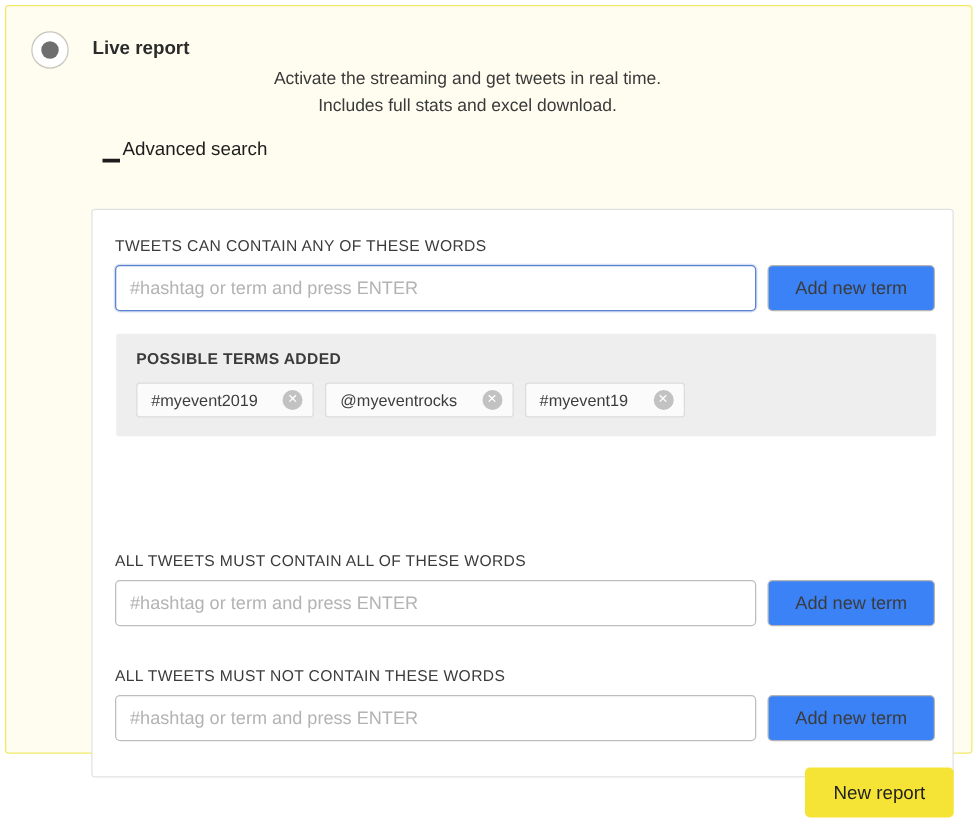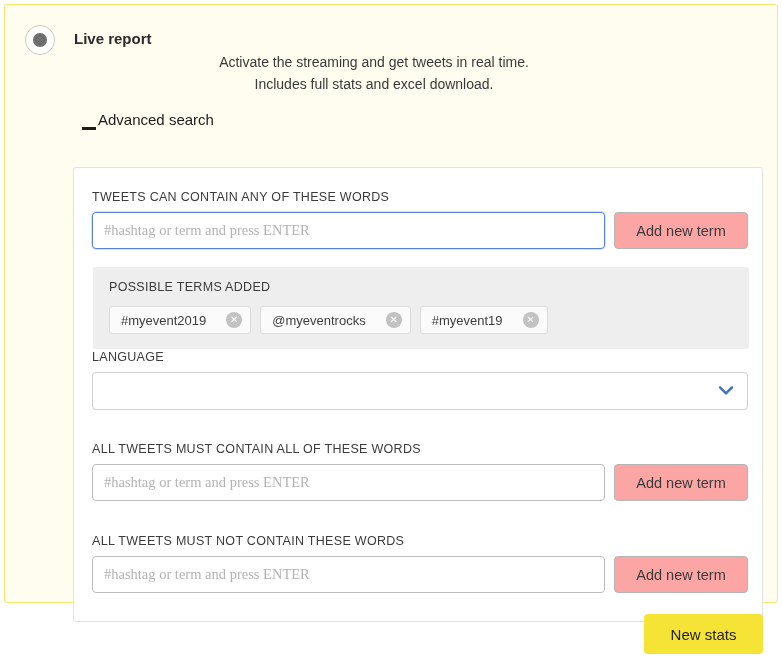--- a/index.html
+++ b/index.html
@@ -122,35 +122,35 @@
     gap: 9px;
   }
 
   .term-input {
     flex: 1;
     height: 37px;
     border: 1px solid #bdbdbd;
     border-radius: 4px;
     background: #ffffff;
     font-size: 14.5px;
-    font-family: Liberation Serif, serif;
+    font-family: Liberation Sans, sans-serif;
     color: #333;
     padding: 0 11px;
     outline: none;
   }
   .term-input::placeholder { color: #b3b3b3; }
   .term-input.focused {
     border: 1px solid #5b82d1;
     box-shadow: 0 0 0 1px rgba(91,130,209,0.25);
   }
 
   .add-term-btn {
     width: 134px;
     height: 37px;
-    background: #fca5a5;
+    background: #3b82f6;
     border: 1px solid #b5b5b5;
     border-radius: 4px;
     font-size: 14.5px;
     font-family: "Liberation Sans", sans-serif;
     color: #3b3b3b;
     cursor: pointer;
   }
 
   
   #section-any {
@@ -166,21 +166,21 @@
     left: 19px;
     top: 99px;
     width: 656px;
     background: #eeeeee;
     padding: 13px 16px 15px 16px;
     border-radius: 2px;
   }
   #possible-terms-title {
     font-size: 12.5px;
     letter-spacing: 0.3px;
-    font-weight: normal;
+    font-weight: bold;
     color: #3b3b3b;
     text-transform: uppercase;
     margin: 0 0 12px 0;
   }
   #terms-list {
     display: flex;
     gap: 9px;
     flex-wrap: wrap;
   }
   .term-chip {
@@ -303,45 +303,34 @@
           <span>@myeventrocks</span>
           <span class="chip-remove">✕</span>
         </span>
         <span class="term-chip">
           <span>#myevent19</span>
           <span class="chip-remove">✕</span>
         </span>
       </div>
     </div>
 
-    <div id="section-language">
-      <div class="field-label">LANGUAGE</div>
-      <div id="language-select-wrap">
-        <select id="language-select">
-          <option></option>
-        </select>
-        <svg id="chevron-down-icon" viewBox="0 0 16 12">
-          <path d="M2 3 L8 9 L14 3" stroke="#3f6fc4" stroke-width="2.4" fill="none" stroke-linecap="round" stroke-linejoin="round"></path>
-        </svg>
-      </div>
-    </div>
 
     <div id="section-all">
       <div class="field-label">ALL TWEETS MUST CONTAIN ALL OF THESE WORDS</div>
       <div class="field-row">
         <input class="term-input" type="text" placeholder="#hashtag or term and press ENTER" style="">
         <button class="add-term-btn">Add new term</button>
       </div>
     </div>
 
     <div id="section-none">
       <div class="field-label">ALL TWEETS MUST NOT CONTAIN THESE WORDS</div>
       <div class="field-row">
         <input class="term-input" type="text" placeholder="#hashtag or term and press ENTER" style="">
         <button class="add-term-btn">Add new term</button>
       </div>
     </div>
 
   </div>
 
-  <button id="new-report-button">New stats</button>
+  <button id="new-report-button">New report</button>
 
 </div>
 
 </body></html>

